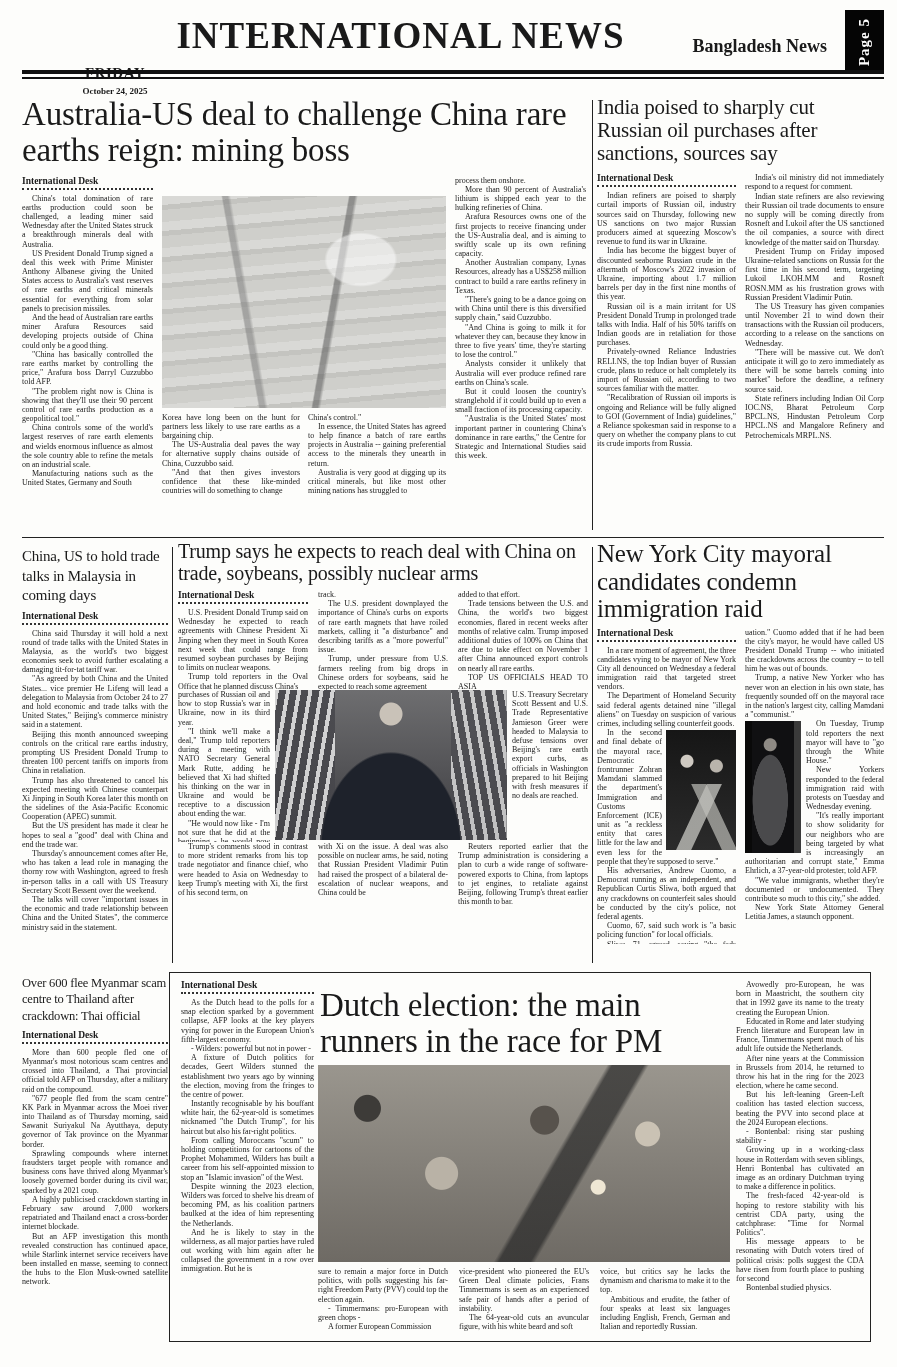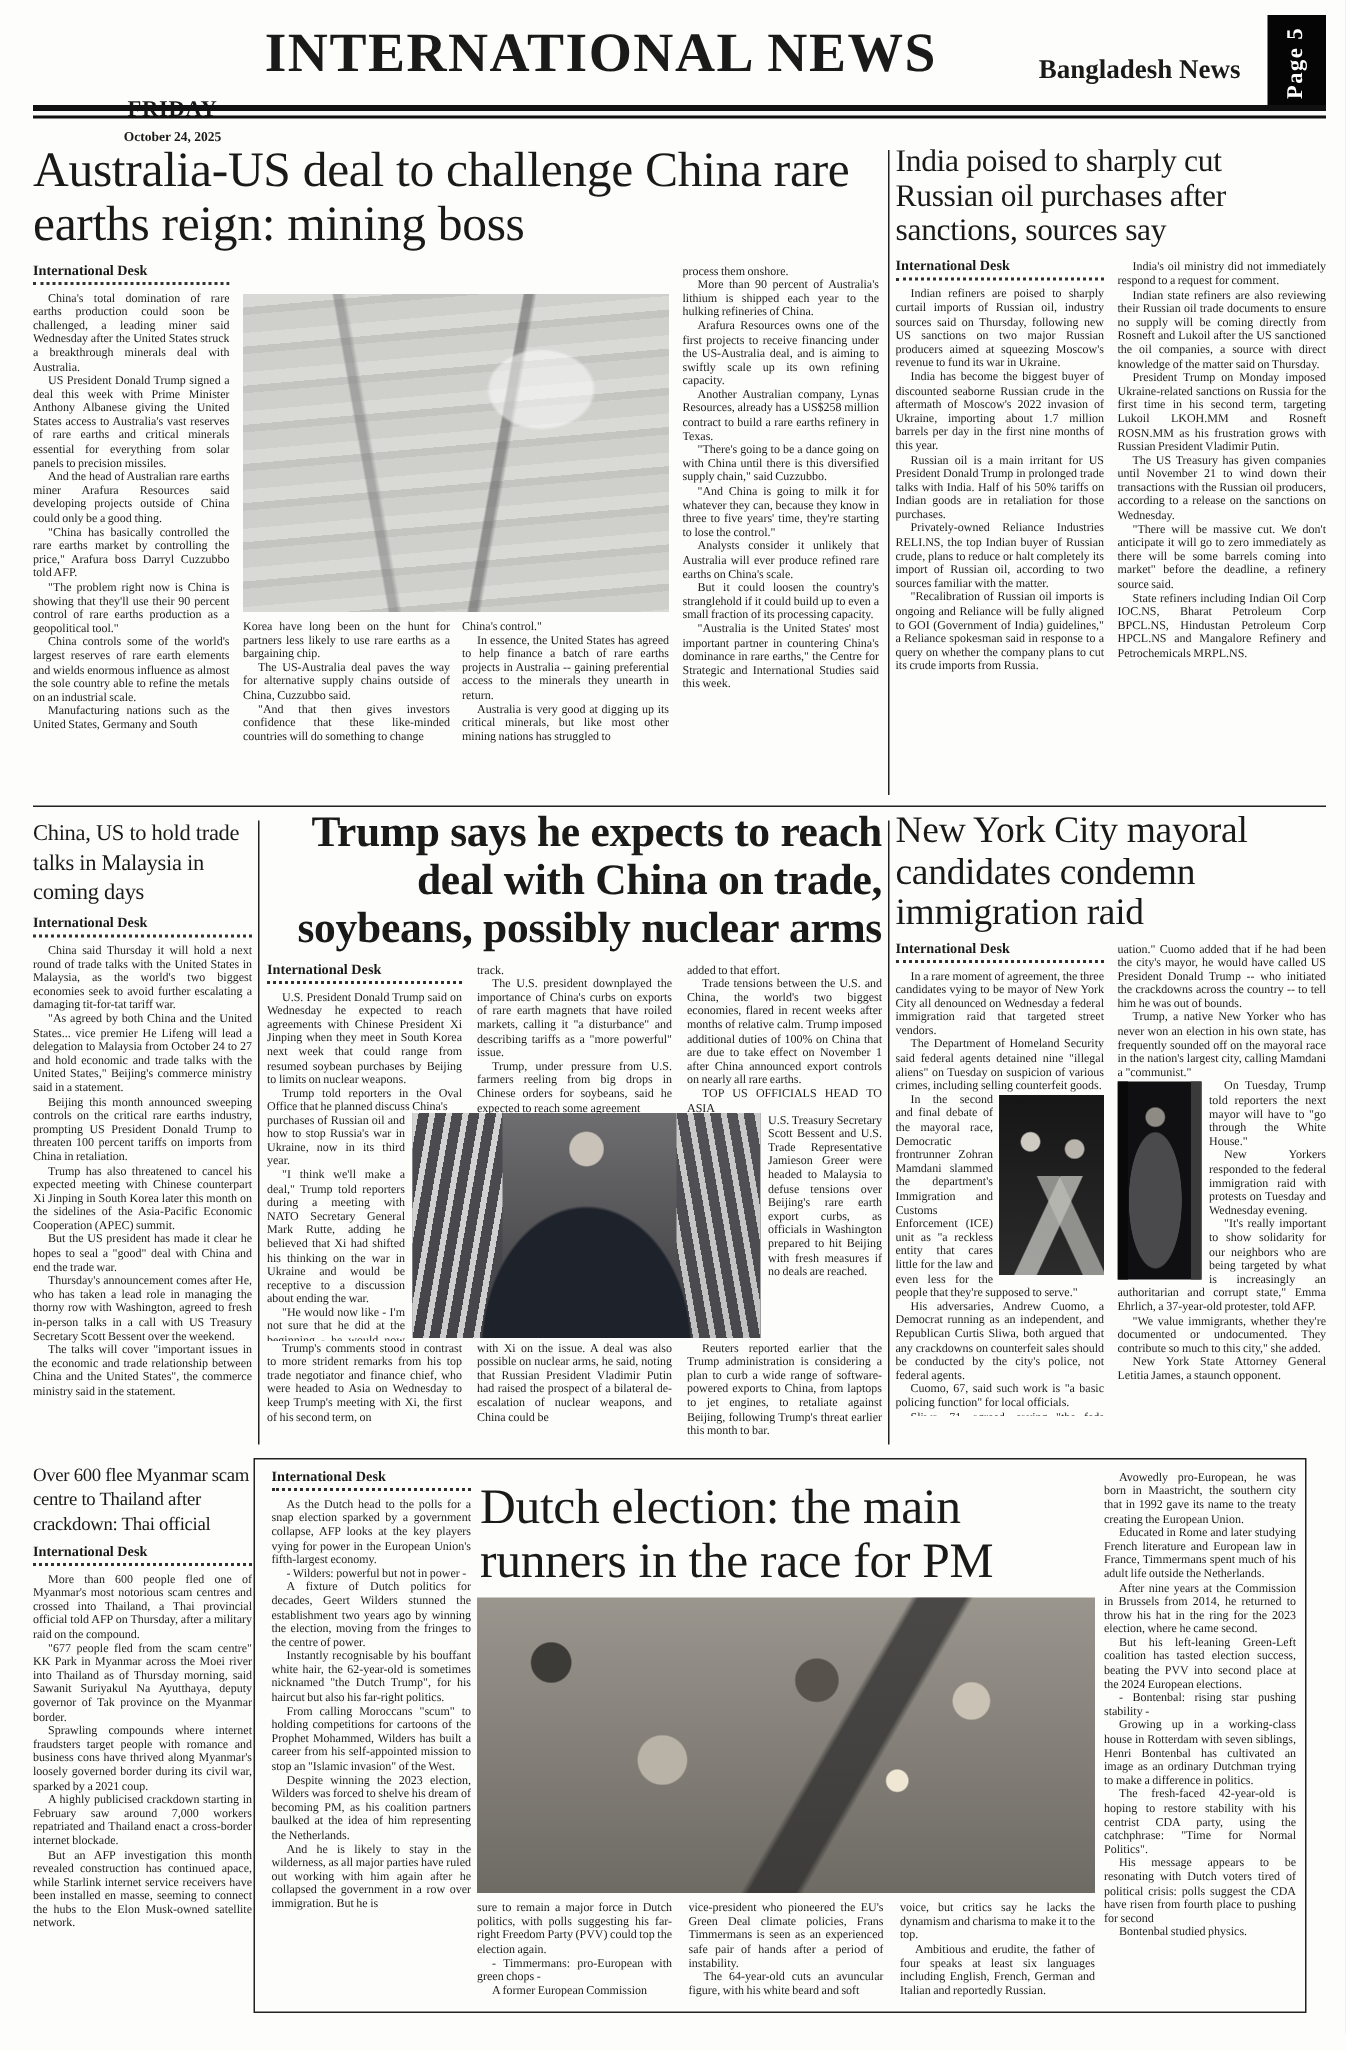--- a/index.html
+++ b/index.html
@@ -52,21 +52,21 @@
   
   #art-india { position:absolute; left:597px; top:96px; width:287px; height:437px; }
   #art-india .hl { font-size:21px; }
   #in-cols { margin-top:8px; gap:9px; height:345px; }
   #in-col1, #in-col2 { width:139px; }
   
   #art-chinaus { position:absolute; left:22px; top:547px; width:146px; height:418px; }
   #art-chinaus .hl { font-size:15px; line-height:1.3; }
   
   #art-trump { position:absolute; left:178px; top:540px; width:410px; height:426px; }
-  #art-trump .hl { font-size:29px; text-align:right;font-weight:bold; }
+  #art-trump .hl { font-size:20px; text-align:left; }
   #tr-rowA { margin-top:6px; gap:10px; height:100px; }
   #tr-rowA > div { width:130px; }
   #tr-rowB { gap:5px; height:152px; }
   #tr-b-left { width:92px; }
   #tr-photo { width:232px; height:150px;
     background:
       radial-gradient(circle at 50% 16%, #c9c2b8 0 11px, transparent 12px),
       radial-gradient(ellipse at 50% 105%, #1e222b 0 42%, transparent 43%),
       repeating-linear-gradient(100deg, rgba(230,230,230,.85) 0 4px, rgba(70,70,75,.85) 4px 11px) left/26% 100% no-repeat,
       repeating-linear-gradient(80deg, rgba(225,225,225,.8) 0 4px, rgba(75,75,80,.8) 4px 11px) right/24% 100% no-repeat,
@@ -192,21 +192,21 @@
             <p class="para">Indian refiners are poised to sharply curtail imports of Russian oil, industry sources said on Thursday, following new US sanctions on two major Russian producers aimed at squeezing Moscow's revenue to fund its war in Ukraine.</p>
             <p class="para">India has become the biggest buyer of discounted seaborne Russian crude in the aftermath of Moscow's 2022 invasion of Ukraine, importing about 1.7 million barrels per day in the first nine months of this year.</p>
             <p class="para">Russian oil is a main irritant for US President Donald Trump in prolonged trade talks with India. Half of his 50% tariffs on Indian goods are in retaliation for those purchases.</p>
             <p class="para">Privately-owned Reliance Industries RELI.NS, the top Indian buyer of Russian crude, plans to reduce or halt completely its import of Russian oil, according to two sources familiar with the matter.</p>
             <p class="para">"Recalibration of Russian oil imports is ongoing and Reliance will be fully aligned to GOI (Government of India) guidelines," a Reliance spokesman said in response to a query on whether the company plans to cut its crude imports from Russia.</p>
           </div>
       </div>
       <div id="in-col2" class="clip">
           <p class="para">India's oil ministry did not immediately respond to a request for comment.</p>
           <p class="para">Indian state refiners are also reviewing their Russian oil trade documents to ensure no supply will be coming directly from Rosneft and Lukoil after the US sanctioned the oil companies, a source with direct knowledge of the matter said on Thursday.</p>
-          <p class="para">President Trump on Monday imposed Ukraine-related sanctions on Russia for the first time in his second term, targeting Lukoil LKOH.MM and Rosneft ROSN.MM as his frustration grows with Russian President Vladimir Putin.</p>
+          <p class="para">President Trump on Friday imposed Ukraine-related sanctions on Russia for the first time in his second term, targeting Lukoil LKOH.MM and Rosneft ROSN.MM as his frustration grows with Russian President Vladimir Putin.</p>
           <p class="para">The US Treasury has given companies until November 21 to wind down their transactions with the Russian oil producers, according to a release on the sanctions on Wednesday.</p>
           <p class="para">"There will be massive cut. We don't anticipate it will go to zero immediately as there will be some barrels coming into market" before the deadline, a refinery source said.</p>
           <p class="para">State refiners including Indian Oil Corp IOC.NS, Bharat Petroleum Corp BPCL.NS, Hindustan Petroleum Corp HPCL.NS and Mangalore Refinery and Petrochemicals MRPL.NS.</p>
         </div>
     </div>
   </div>
 
   <div class="hrule" id="hr-mid"></div>
 
   <div id="art-chinaus" class="clip">

